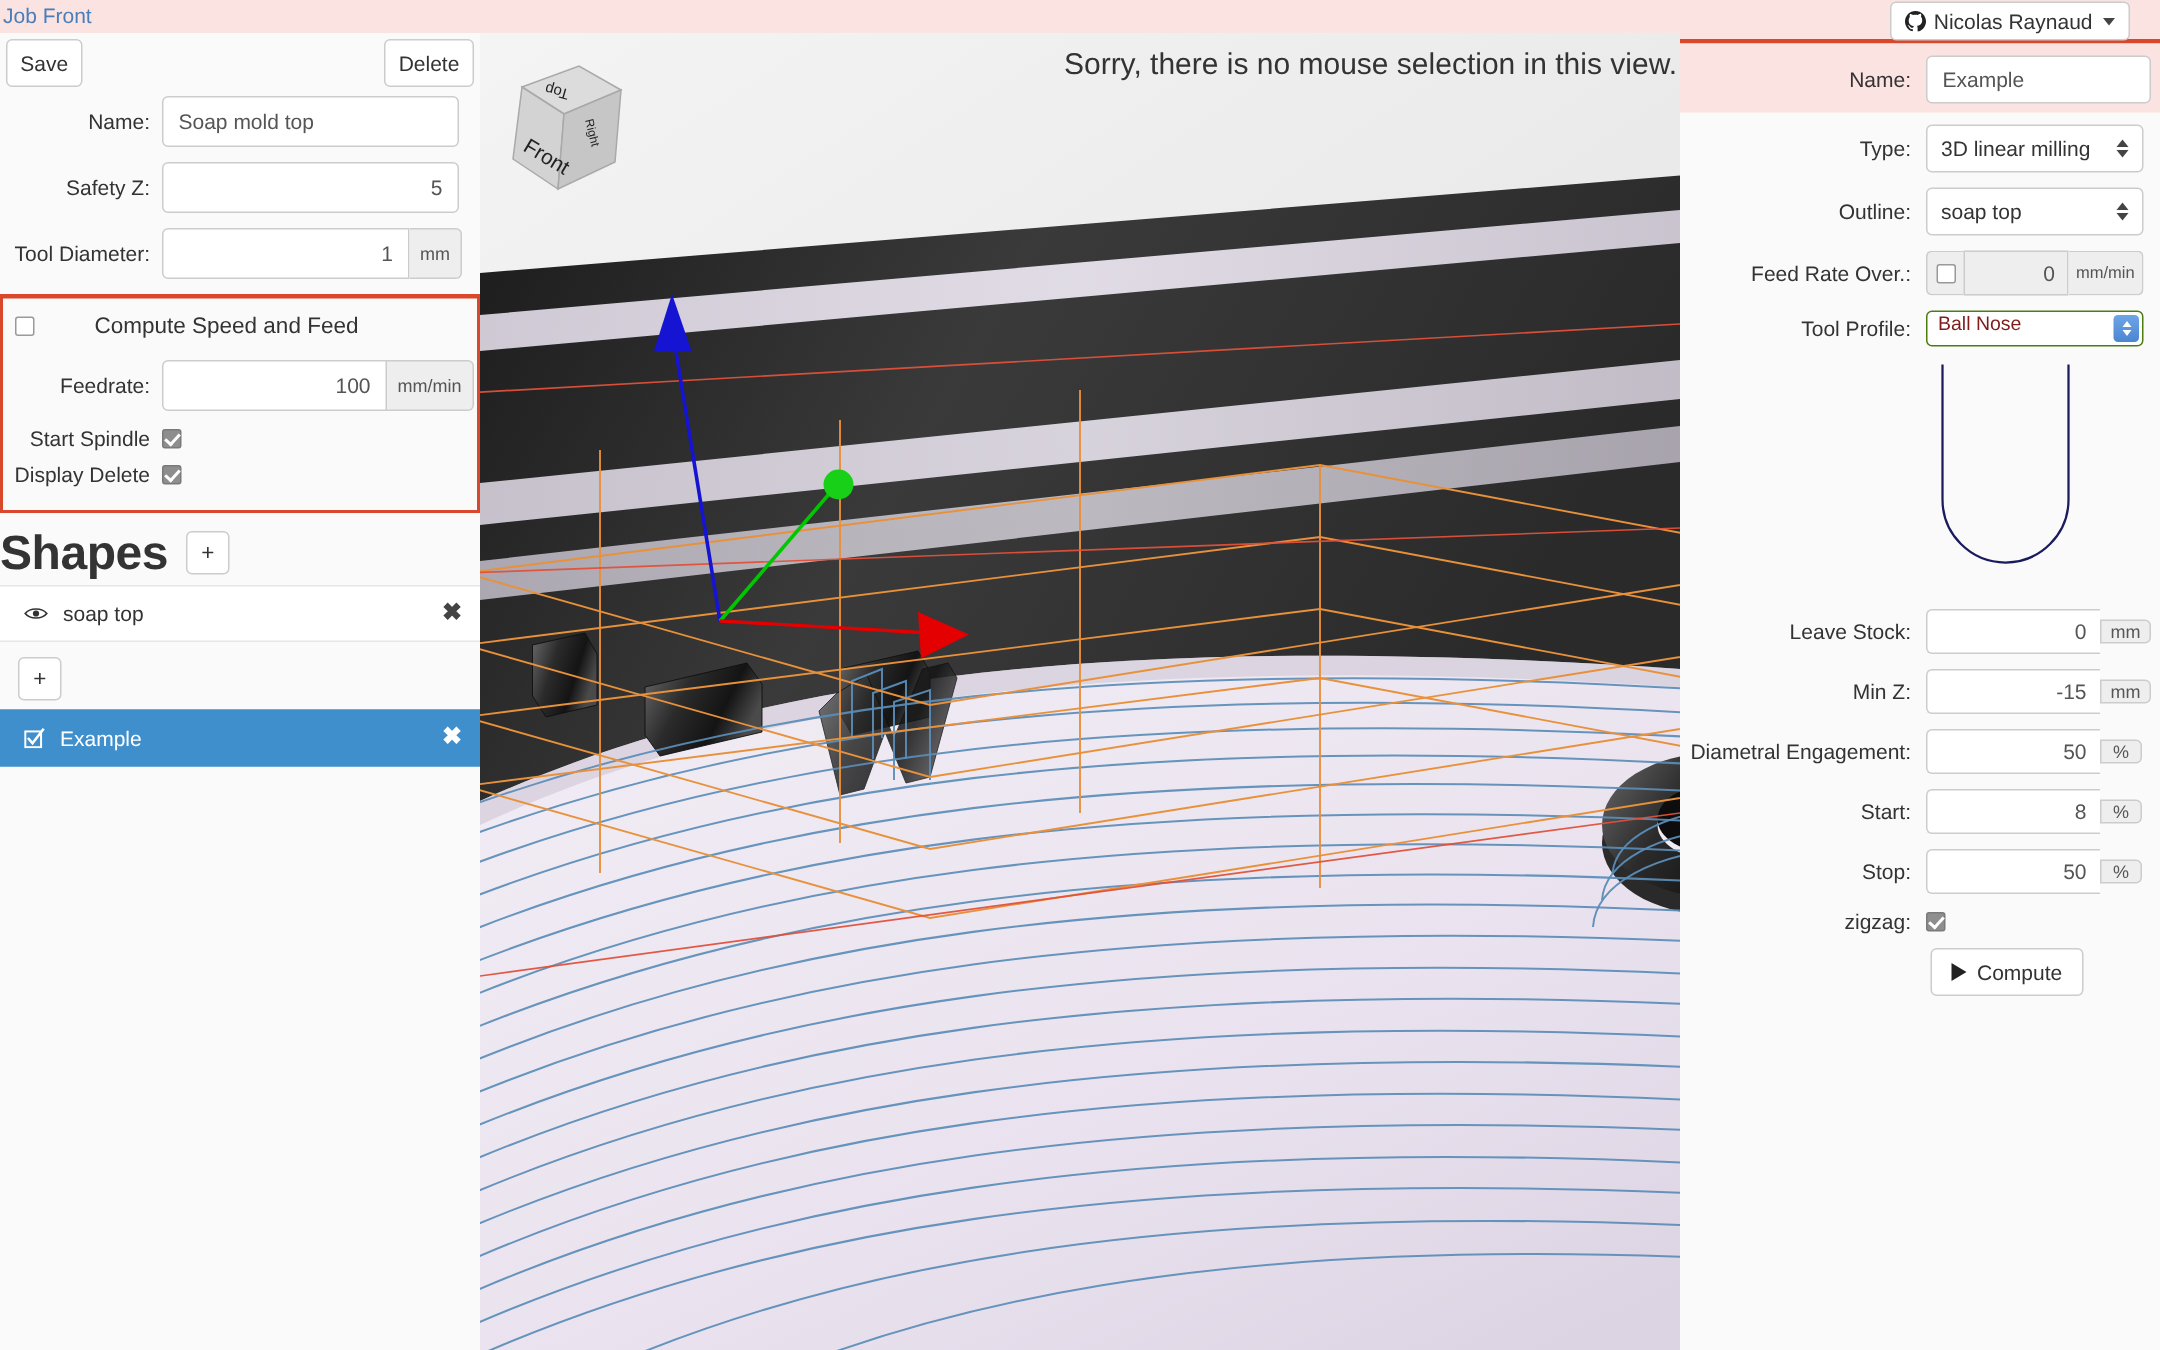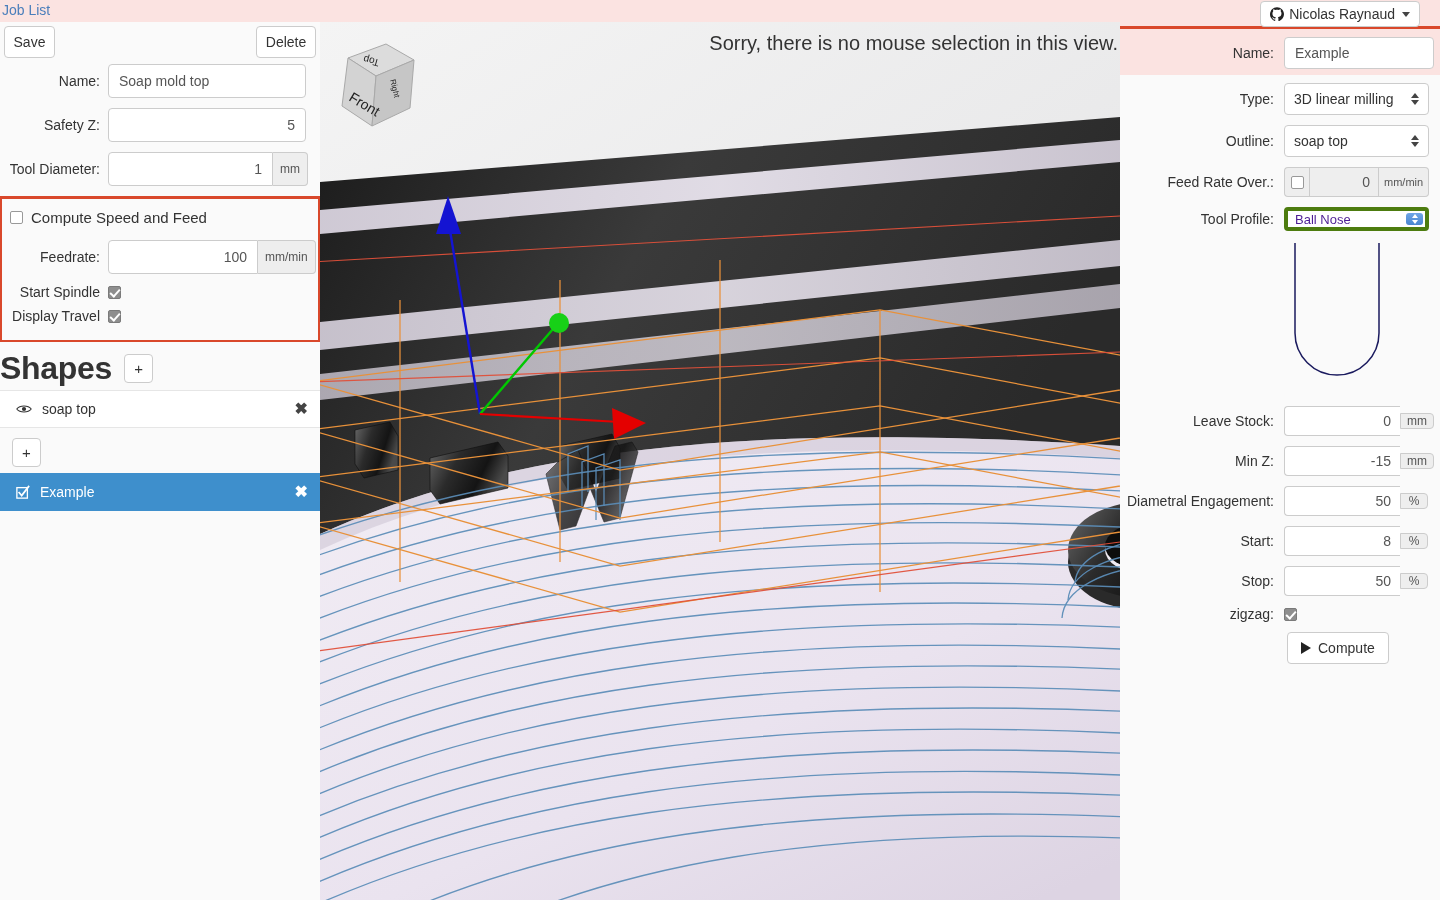--- a/index.html
+++ b/index.html
@@ -75,21 +75,21 @@
     border-top-width: 3px;
     margin-top: 8px; padding: 10px 0 8px 0;
     position: relative;
   }
   .speedfeed-box::before, .speedfeed-box::after {
     content: ""; position: absolute; top: -3px; bottom: -2px; width: 2px;
     background: #d9482b;
   }
   .speedfeed-box::before { left: 0; }
   .speedfeed-box::after { right: 0; }
-  .cb-line { display: flex; align-items: center; padding-left: 10px; margin-bottom: 14px; }
+  .cb-line { display: flex; align-items: center; padding-left: 10px; margin-bottom: 14px; gap: 32px; }
   .cb-line .cb-label { margin-left: 8px; font-size: 15px; }
 
   input[type=checkbox].chk {
     -webkit-appearance: none; appearance: none;
     width: 13px; height: 13px; border: 1px solid #999;
     border-radius: 2px; background: #fff; cursor: pointer;
     position: relative; flex: none;
   }
   input[type=checkbox].chk.greyed {
     background: #8e8e8e; border-color: #7a7a7a;
@@ -225,23 +225,23 @@
   }
   .fro-unit {
     border: 1px solid #ccc; border-left: none; border-radius: 0 4px 4px 0;
     background: #eee; font-size: 11px; color: #555;
     display: flex; align-items: center; justify-content: center;
     padding: 0 5px; min-width: 42px;
   }
 
   .native-sel {
     width: 145px; height: 24px;
-    border: 4px solid #4d7c0f; border-radius: 4px;
-    background: #fff; font-size: 13px; color: #4c1d95;
-    display: flex; align-items: flex-end; padding-left: 7px;
+    border: 1px solid #4d7c0f; border-radius: 4px;
+    background: #fff; font-size: 13px; color: #7f1d1d;
+    display: flex; align-items: flex-start; padding-left: 7px;
     position: relative; cursor: pointer;
   }
   .native-sel .nsp {
     position: absolute; right: 2px; top: 2px; bottom: 2px; width: 17px;
     background: linear-gradient(#6ea5e6, #4a86d0);
     border-radius: 3px;
     display: flex; flex-direction: column; align-items: center; justify-content: center;
     gap: 2px;
   }
   .native-sel .nsp i { display: block; width: 0; height: 0;
@@ -435,21 +435,21 @@
       <text x="52" y="30" font-family="Liberation Sans, sans-serif" font-size="10" fill="#222" transform="rotate(196 52 30)">Top</text>
       <text x="20" y="70" font-family="Liberation Sans, sans-serif" font-size="14" fill="#222" transform="rotate(31 20 70)">Front</text>
       <text x="62" y="50" font-family="Liberation Sans, sans-serif" font-size="8" fill="#222" transform="rotate(76 62 50)">Right</text>
     </svg>
 
     <div class="vp-msg">Sorry, there is no mouse selection in this view.</div>
   </div>
 
   <div class="left-panel">
     <div class="joblist-bar">
-      <a class="joblist-link">Job List</a>
+      <a class="joblist-link">Job Front</a>
     </div>
 
     <div class="row-buttons">
       <button class="btn btn-save">Save</button>
       <button class="btn btn-delete">Delete</button>
     </div>
 
     <div class="form-row">
       <div class="form-label">Name:</div>
       <input class="txt w198" type="text" value="Soap mold top" style="">
@@ -481,21 +481,21 @@
           <span class="unit">mm/min</span>
         </div>
       </div>
 
       <div class="toggle-row">
         <div class="form-label">Start Spindle</div>
         <input type="checkbox" class="chk greyed" checked="" style="">
       </div>
 
       <div class="toggle-row">
-        <div class="form-label">Display Travel</div>
+        <div class="form-label">Display Delete</div>
         <input type="checkbox" class="chk greyed" checked="" style="">
       </div>
     </div>
 
     <div class="section-head">
       <span class="section-title">Shapes</span>
       <button class="btn-plus">+</button>
     </div>
 
     <div class="list-item">

